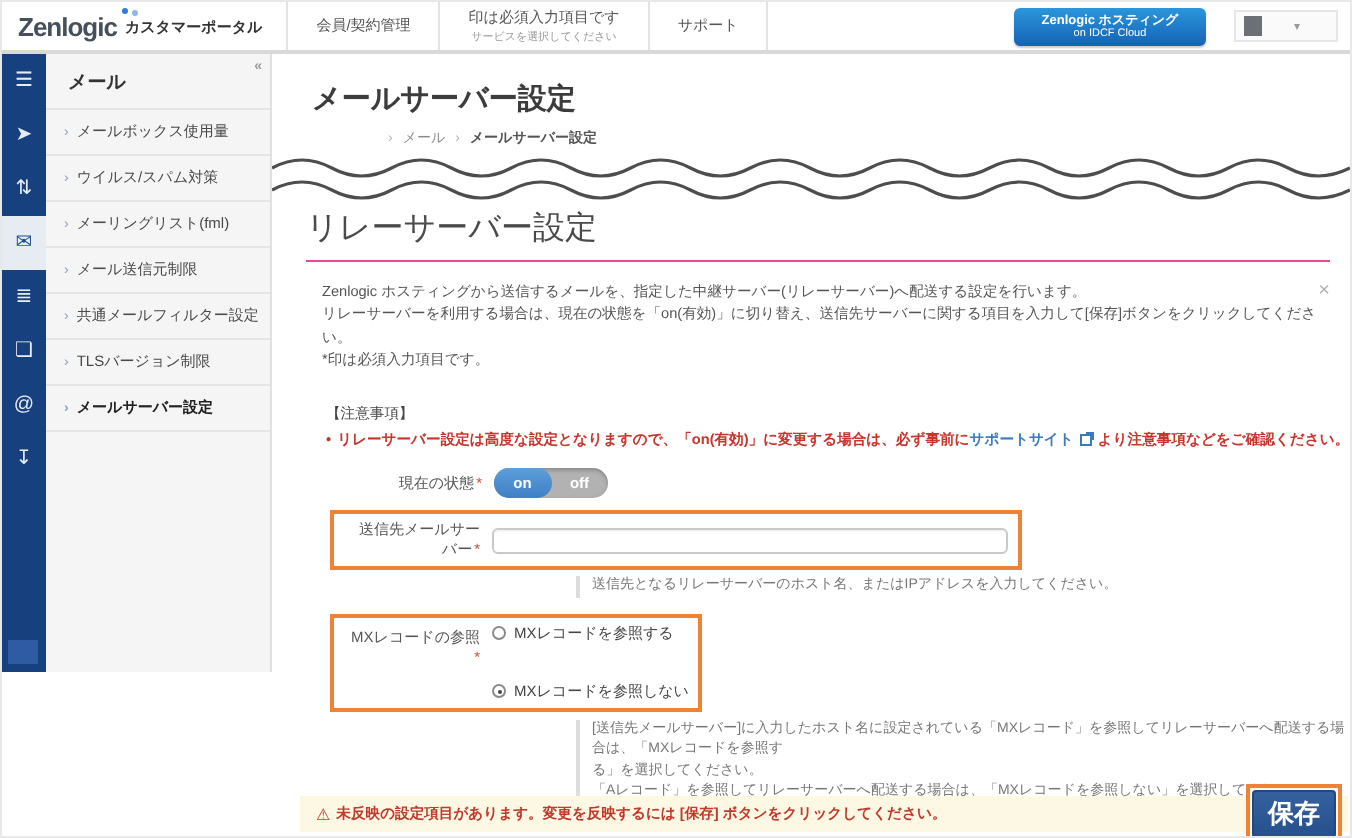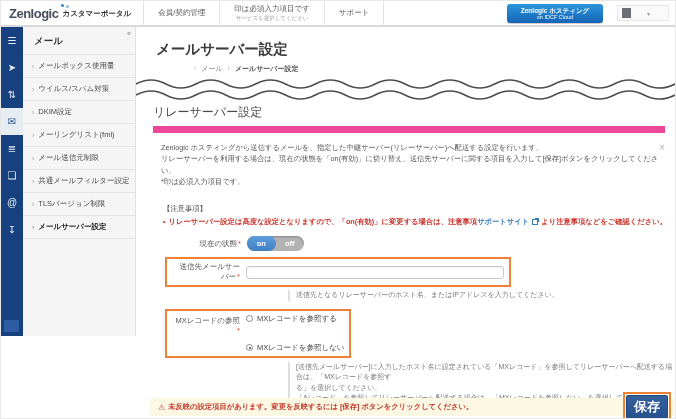--- a/index.html
+++ b/index.html
@@ -40,21 +40,21 @@
   .sitem.active{font-weight:bold;color:#222}
 
   
   .main{position:absolute;left:135px;top:26px;right:0;bottom:0;background:#fff}
   .page-title{margin:13px 0 0 20px;font-size:14.5px;font-weight:bold;color:#3c3c3c}
   .breadcrumb{margin:5px 0 0 55px;font-size:7px;color:#999}
   .breadcrumb .sep{color:#b5b5b5;margin:0 3px}
   .breadcrumb .bc-link{color:#8a8a8a;cursor:pointer}
   .breadcrumb .bc-cur{color:#555;font-weight:bold}
   .waves{display:block;margin-top:3px;width:100%;height:26px}
-  .section-title{margin:1px 10px 0 17px;padding-bottom:5px;font-size:12px;color:#4a4a4a;border-bottom:7px solid #ec4899}
+  .section-title{margin:1px 10px 0 17px;padding-bottom:5px;font-size:16px;color:#4a4a4a;border-bottom:1px solid #ec4899}
   .intro{position:relative;margin:9px 16px 17px 25px;font-size:7.3px;line-height:1.55;color:#555}
   .intro-close{position:absolute;right:-6px;top:2px;font-size:10px;color:#b0b0b0;cursor:pointer;line-height:8px}
   .notice{margin:8px 0 0 27px;font-size:7.3px}
   .notice-head{color:#444}
   .notice-line{margin-top:3px;color:#c8352c;font-weight:bold}
   .notice-line .dot{color:#c8352c;margin-right:3px}
   .support-link{color:#3a7abd;cursor:pointer}
   .ext{display:inline-block;width:6px;height:6px;border:1px solid #3a7abd;margin:0 3px 0 3px;position:relative;vertical-align:-1px}
   .ext::after{content:"";position:absolute;right:-2px;top:-2px;width:3px;height:3px;border-top:1px solid #3a7abd;border-right:1px solid #3a7abd}
 
@@ -138,24 +138,20 @@
     <div class="sitem">
         <span class="chev">›</span>
         <span>メールボックス使用量</span>
       </div>
     <div class="sitem">
         <span class="chev">›</span>
         <span>ウイルス/スパム対策</span>
       </div>
     <div class="sitem">
         <span class="chev">›</span>
-        <span>DKIM設定</span>
-      </div>
-    <div class="sitem">
-        <span class="chev">›</span>
         <span>メーリングリスト(fml)</span>
       </div>
     <div class="sitem">
         <span class="chev">›</span>
         <span>メール送信元制限</span>
       </div>
     <div class="sitem">
         <span class="chev">›</span>
         <span>共通メールフィルター設定</span>
       </div>
@@ -188,21 +184,21 @@
     <div class="intro">
       <div>Zenlogic ホスティングから送信するメールを、指定した中継サーバー(リレーサーバー)へ配送する設定を行います。</div>
       <div>リレーサーバーを利用する場合は、現在の状態を「on(有効)」に切り替え、送信先サーバーに関する項目を入力して[保存]ボタンをクリックしてください。</div>
       <div>*印は必須入力項目です。</div>
       <span class="intro-close">×</span>
     </div>
 
     <div class="notice">
       <div class="notice-head">【注意事項】</div>
       <div class="notice-line">
-        <span class="dot">•</span><span>リレーサーバー設定は高度な設定となりますので、「on(有効)」に変更する場合は、注意事項</span><span class="support-link">サポートサイト</span><span class="ext"></span><span>より注意事項などをご確認ください。</span>
+        <span class="dot">•</span><span>リレーサーバー設定は高度な設定となりますので、「on(有効)」に変更する場合は、必ず事前に</span><span class="support-link">サポートサイト</span><span class="ext"></span><span>より注意事項などをご確認ください。</span>
       </div>
     </div>
 
     
     <div class="frow mt9">
       <span class="flabel"><span>現在の状態</span><span class="req">*</span></span>
       <span class="toggle">
         <span class="tseg active">on</span>
         <span class="tseg">off</span>
       </span>

